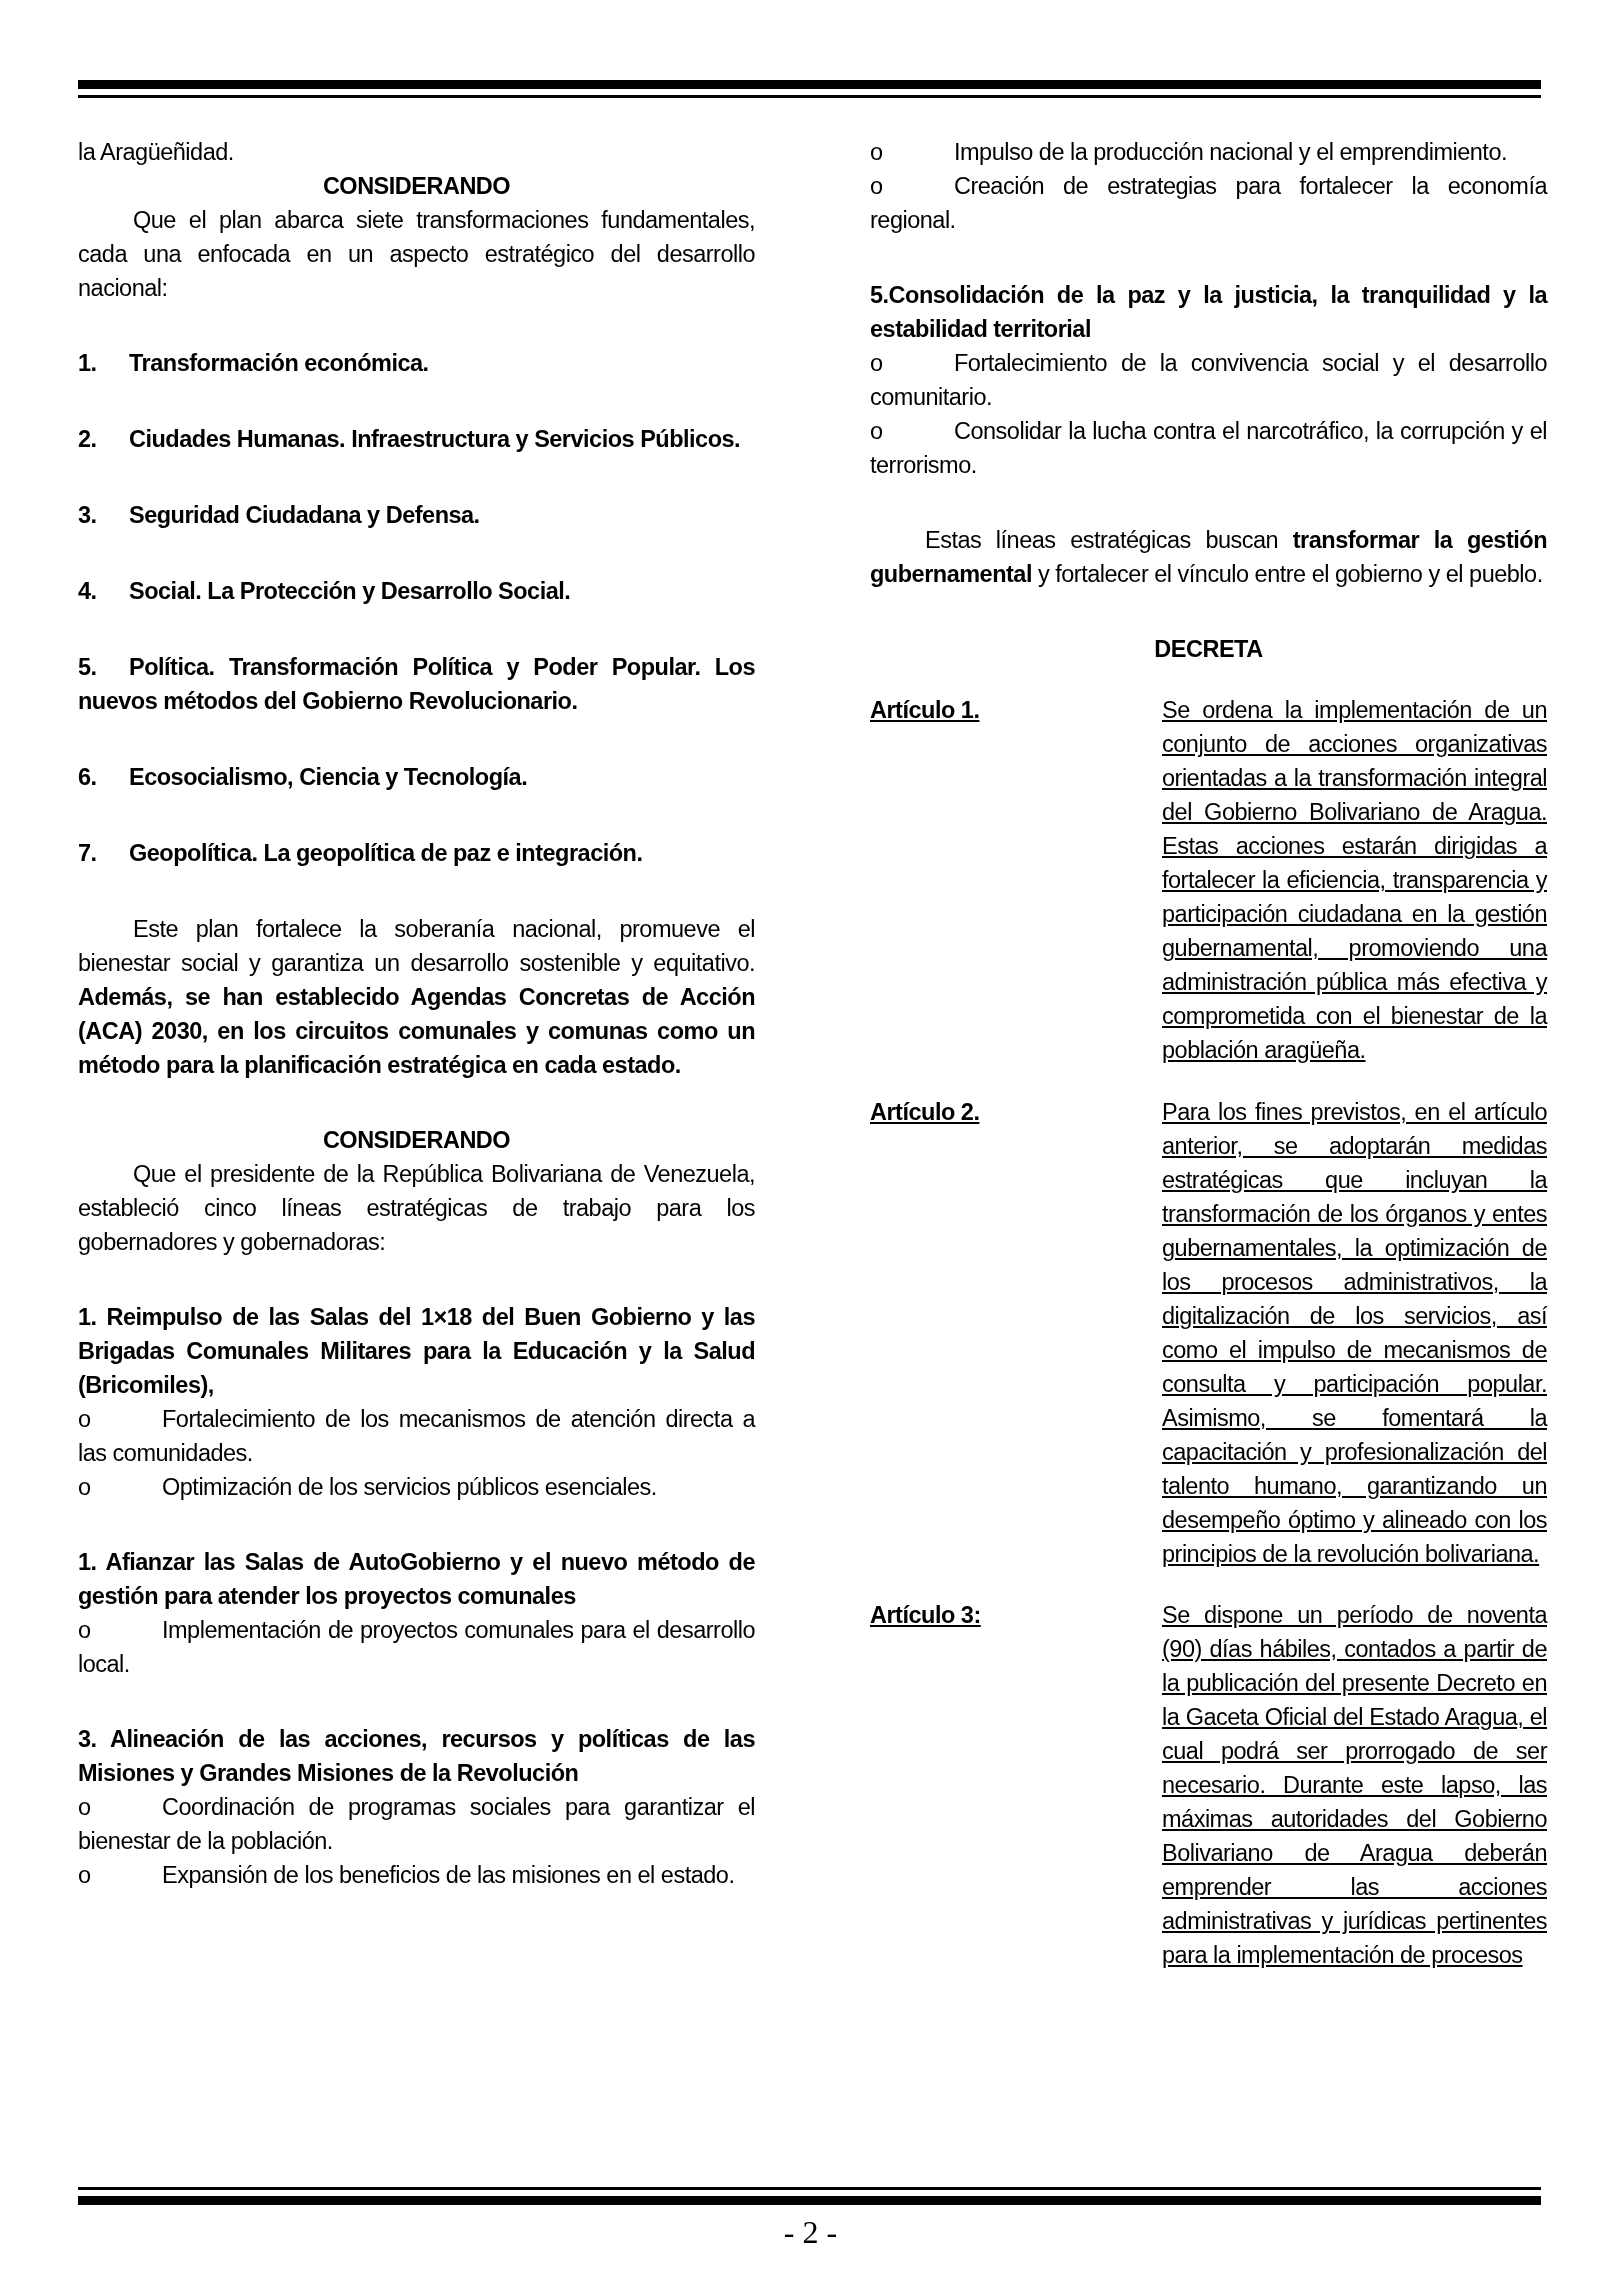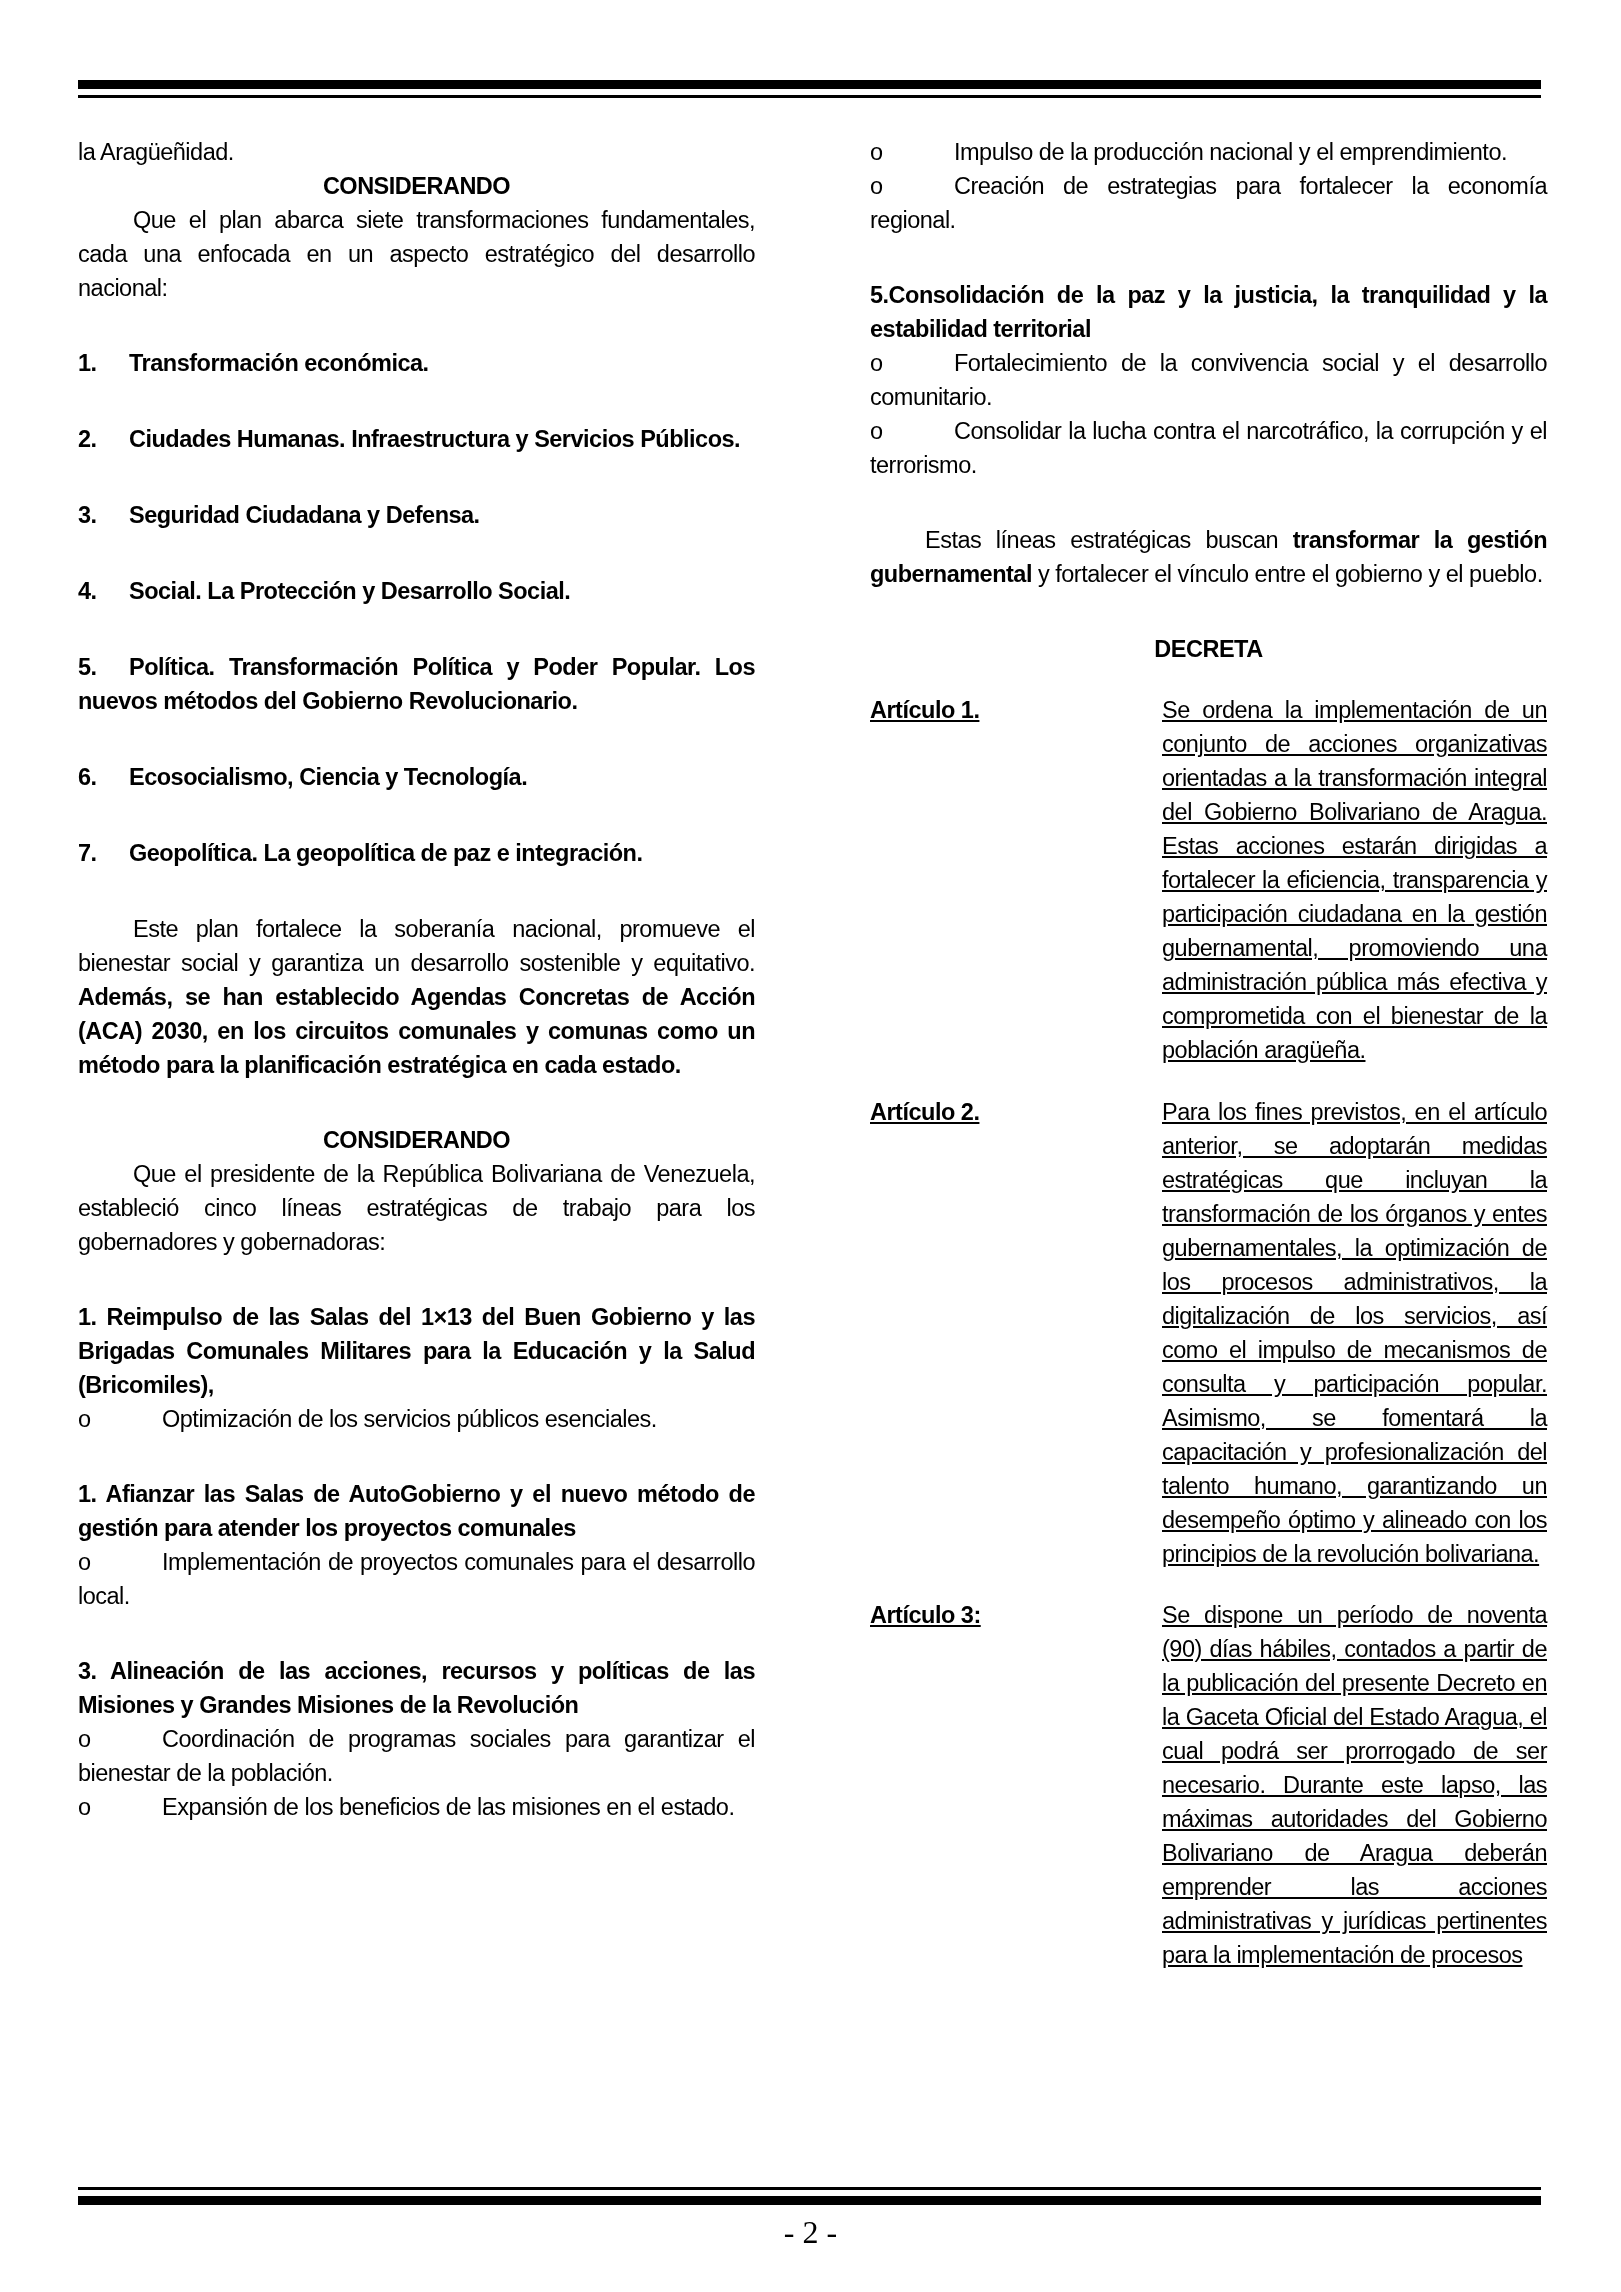--- a/index.html
+++ b/index.html
@@ -59,21 +59,22 @@
       <p class="mt bold"><span class="marker-num">4.</span><span>Social. La Protección y Desarrollo Social.</span></p>
       <p class="mt bold"><span class="marker-num">5.</span><span>Política. Transformación Política y Poder Popular. Los nuevos métodos del Gobierno Revolucionario.</span></p>
       <p class="mt bold"><span class="marker-num">6.</span><span>Ecosocialismo, Ciencia y Tecnología.</span></p>
       <p class="mt bold"><span class="marker-num">7.</span><span>Geopolítica. La geopolítica de paz e integración.</span></p>
 
       <p class="mt indent"><span>Este plan fortalece la soberanía nacional, promueve el bienestar social y garantiza un desarrollo sostenible y equitativo. </span><b>Además, se han establecido Agendas Concretas de Acción (ACA) 2030, en los circuitos comunales y comunas como un método para la planificación estratégica en cada estado.</b></p>
 
       <p class="mt-lg h-center">CONSIDERANDO</p>
       <p class="indent">Que el presidente de la República Bolivariana de Venezuela, estableció cinco líneas estratégicas de trabajo para los gobernadores y gobernadoras:</p>
 
-      <p class="mt-lg bold">1. Reimpulso de las Salas del 1×13 del Buen Gobierno y las Brigadas Comunales Militares para la Educación y la Salud (Bricomiles),</p>
+      <p class="mt-lg bold">1. Reimpulso de las Salas del 1×18 del Buen Gobierno y las Brigadas Comunales Militares para la Educación y la Salud (Bricomiles),</p>
+      <p><span class="marker-o">o</span><span>Fortalecimiento de los mecanismos de atención directa a las comunidades.</span></p>
       <p><span class="marker-o">o</span><span>Optimización de los servicios públicos esenciales.</span></p>
 
       <p class="mt-lg bold">1. Afianzar las Salas de AutoGobierno y el nuevo método de gestión para atender los proyectos comunales</p>
       <p><span class="marker-o">o</span><span>Implementación de proyectos comunales para el desarrollo local.</span></p>
 
       <p class="mt-lg bold">3. Alineación de las acciones, recursos y políticas de las Misiones y Grandes Misiones de la Revolución</p>
       <p><span class="marker-o">o</span><span>Coordinación de programas sociales para garantizar el bienestar de la población.</span></p>
       <p><span class="marker-o">o</span><span>Expansión de los beneficios de las misiones en el estado.</span></p>
 
     </div>

